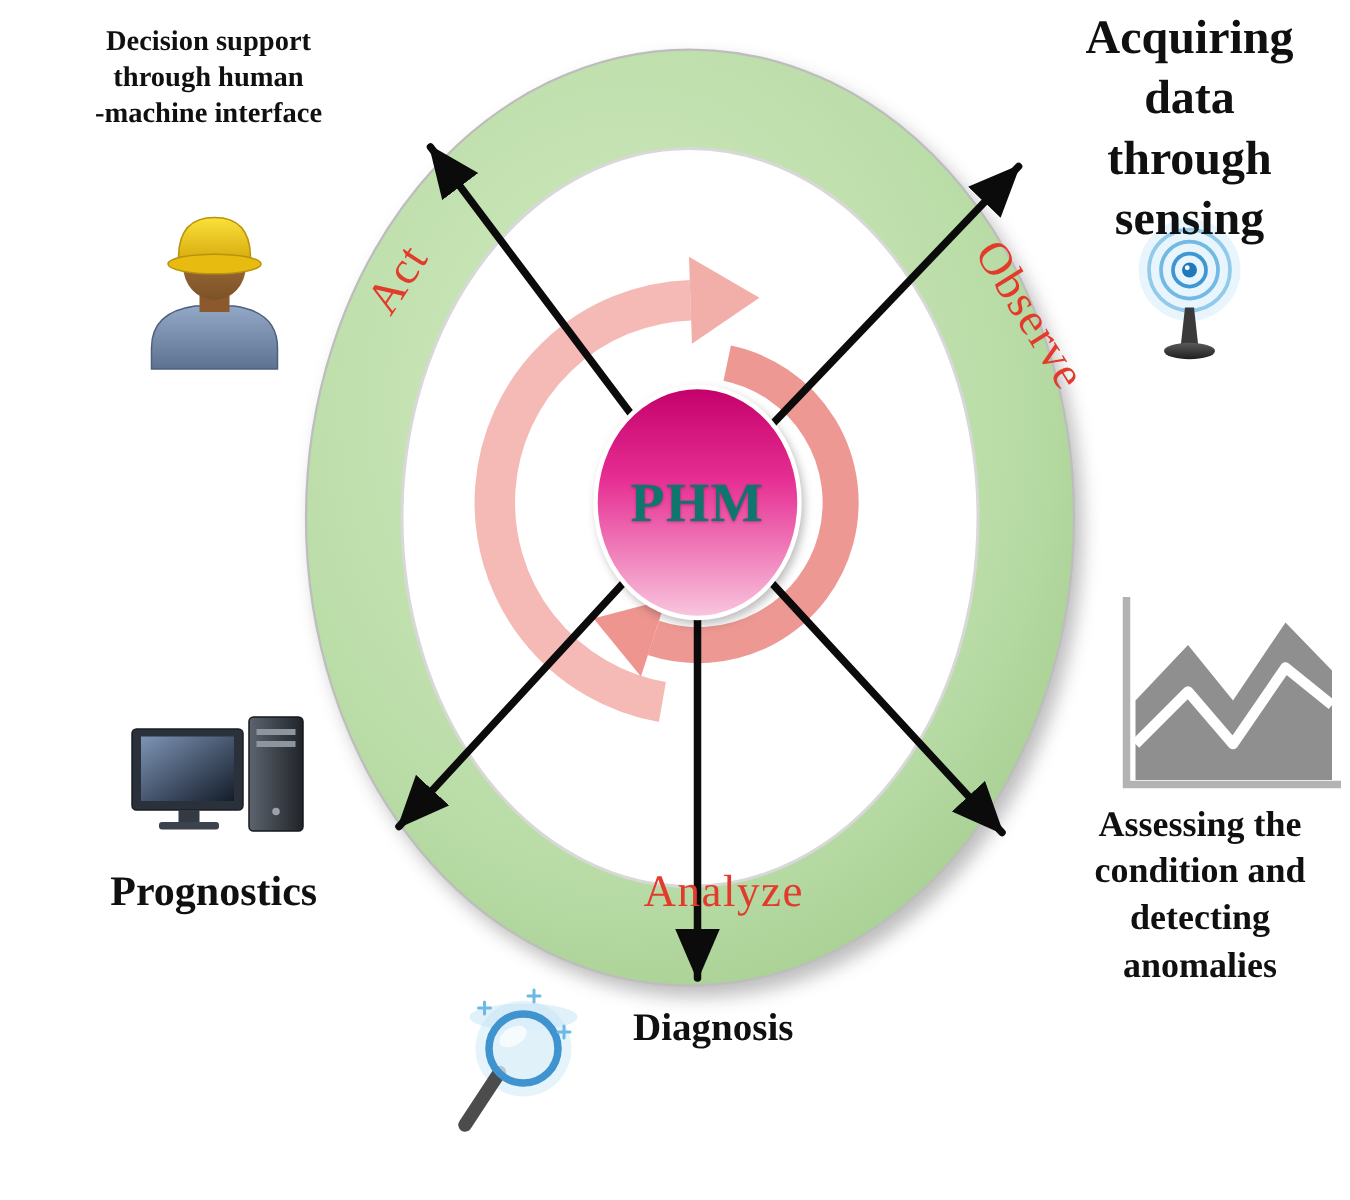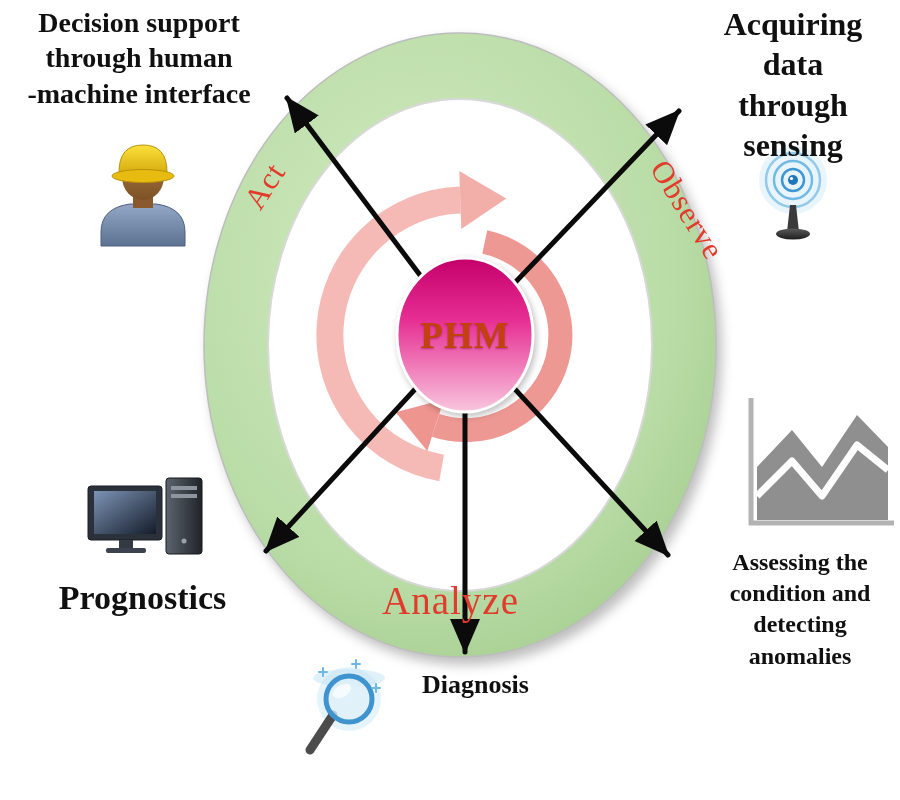--- a/index.html
+++ b/index.html
@@ -5,35 +5,35 @@
   html,body { margin:0; padding:0; background:#ffffff; }
   .canvas {
     position:relative; width:900px; height:800px; background:#ffffff;
     overflow:hidden; font-family:"Liberation Serif","DejaVu Serif",serif;
   }
   .layer { position:absolute; left:0; top:0; }
   .ann {
     position:absolute; color:#101010; text-align:center;
     white-space:pre-line; font-weight:600; line-height:1.26;
   }
-  .ann-tl { left:6px;   top:5px;   width:266px; font-size:28px; }
+  .ann-tl { left:6px;   top:16px;   width:266px; font-size:19px; }
   .ann-tr { left:692px; top:4px;   width:202px; font-size:32px; }
-  .ann-bl { left:55px;  top:577px; width:175px; font-size:34px; }
-  .ann-br { left:702px; top:535px; width:196px; font-size:24px; line-height:1.3;margin-top:12px; }
+  .ann-bl { left:55px;  top:577px; width:175px; font-size:28px; }
+  .ann-br { left:702px; top:535px; width:196px; font-size:24px; line-height:1.3; }
   .ann-bc { left:398px; top:669px; width:155px; font-size:26px;text-align:center; }
   .ring-label {
     position:absolute; color:#e23b2c; font-weight:500; text-align:center;
     letter-spacing:1px;
   }
   .act     { left:213px; top:168px; width:104px; font-size:31px; transform:rotate(-57deg); }
   .observe { left:608px; top:192px; width:158px; font-size:31px; transform:rotate(58deg); }
-  .analyze { left:368px; top:578px; width:165px; font-size:39px; }
+  .analyze { left:400px; top:578px; width:165px; font-size:30px; }
   .phm {
     position:absolute; left:397px; top:314px; width:136px;
-    font-size:37px; font-weight:700; color:#c2410c; text-align:center;
+    font-size:37px; font-weight:700; color:#0f766e; text-align:center;
     letter-spacing:1px; text-shadow:0 1px 2px rgba(120,0,60,.45);
   }
 </style>
 </head>
 <body>
 
 <div class="canvas">
 
   <svg class="layer" width="900" height="800" viewBox="0 0 900 800">
     <defs>

